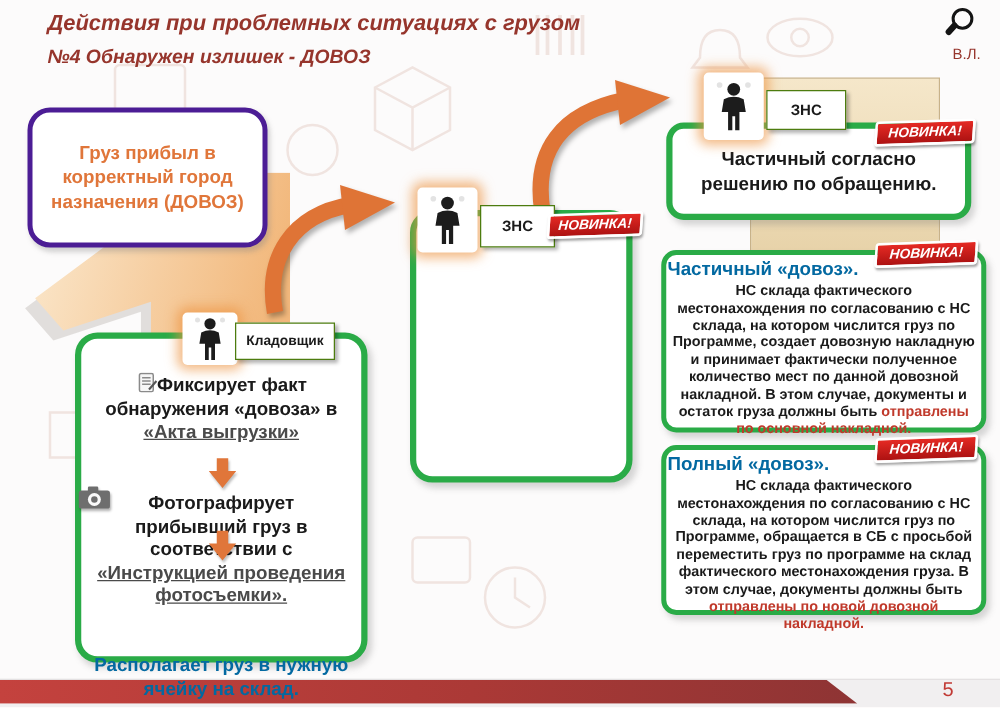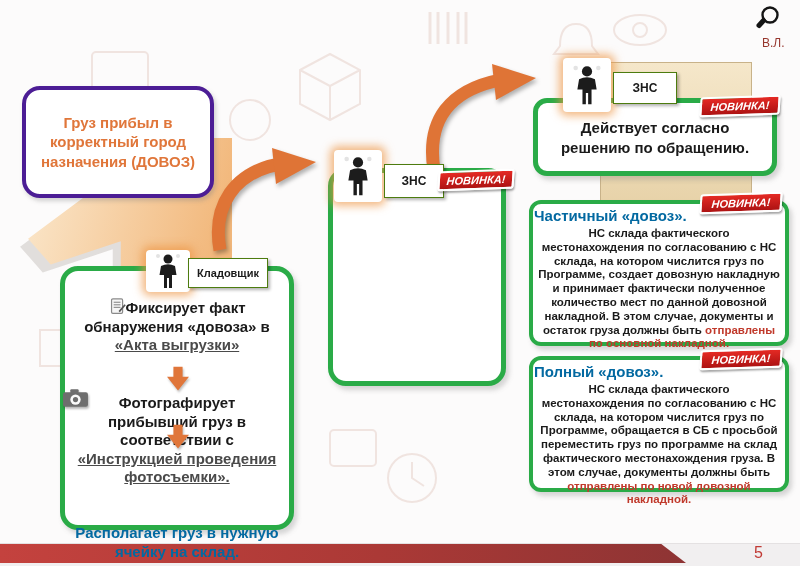--- a/index.html
+++ b/index.html
@@ -100,20 +100,22 @@
       <circle cx="672" cy="460" r="7"></circle>
         <circle cx="728" cy="460" r="7"></circle>
       <circle cx="756" cy="300" r="22"></circle>
         <path d="M748 292 l16 16 M764 292 l-16 16"></path>
       <rect x="330" y="430" width="46" height="36" rx="4"></rect>
       <circle cx="250" cy="120" r="20"></circle>
       <path d="M40 330 h44 v36 h-44 z"></path>
     </g>
   </svg>
 
+  <div class="title">Действия при проблемных ситуациях с грузом</div>
+  <div class="subtitle">№4 Обнаружен излишек - ДОВОЗ</div>
   <svg class="magnifier" width="34" height="30" viewBox="0 0 34 30">
     <circle cx="21" cy="11" r="7.5" fill="none" stroke="#141414" stroke-width="2.4"></circle>
     <line x1="14.5" y1="16.5" x2="10" y2="21.5" stroke="#141414" stroke-width="5" stroke-linecap="round"></line>
   </svg>
   <div class="initials">В.Л.</div>
 
   <div class="peach-wrap">
     <div class="peach-shadow"></div>
     <div class="peach"></div>
   </div>
@@ -201,21 +203,21 @@
       <circle cx="30" cy="12" r="9" fill="#1c1c1c"></circle>
       <path d="M16 26 Q30 19 44 26 L47 44 L38 44 L38 70 L32 70 L32 50 L28 50 L28 70 L22 70 L22 44 L13 44 Z" fill="#1c1c1c"></path>
     </svg>
   </div>
   <div class="rolebox" style="left:613px; top:72px; width:64px; height:32px; font-size:12px;">
     <span>ЗНС</span>
   </div>
   <div class="novinka" style="left:700px; top:96px; width:80px; height:20px;">
     <span>НОВИНКА!</span>
   </div>
-  <div class="box-text" style="left:545px; top:118px; width:220px; font-size:15px; line-height:1.3;">Действует согласно решению по обращению.</div>
+  <div class="box-text" style="left:545px; top:118px; width:220px; font-size:15px; line-height:1.3;">Частичный согласно решению по обращению.</div>
 
   <div class="gbox gbox-thin" style="left:529px; top:200px; width:260px; height:146px;"></div>
   <div class="novinka" style="left:700px; top:193px; width:82px; height:20px;">
     <span>НОВИНКА!</span>
   </div>
   <div class="rtitle" style="left:534px; top:207px; width:250px;">Частичный «довоз».</div>
   <div class="box-text small-body" style="left:537px; top:227px; width:244px;">
     <span>НС склада фактического местонахождения по согласованию с НС склада, на котором числится груз по Программе, создает довозную накладную и принимает фактически полученное количество мест по данной довозной накладной. В этом случае, документы и остаток груза должны быть </span><span class="hl">отправлены по основной накладной.</span>
   </div>
 

